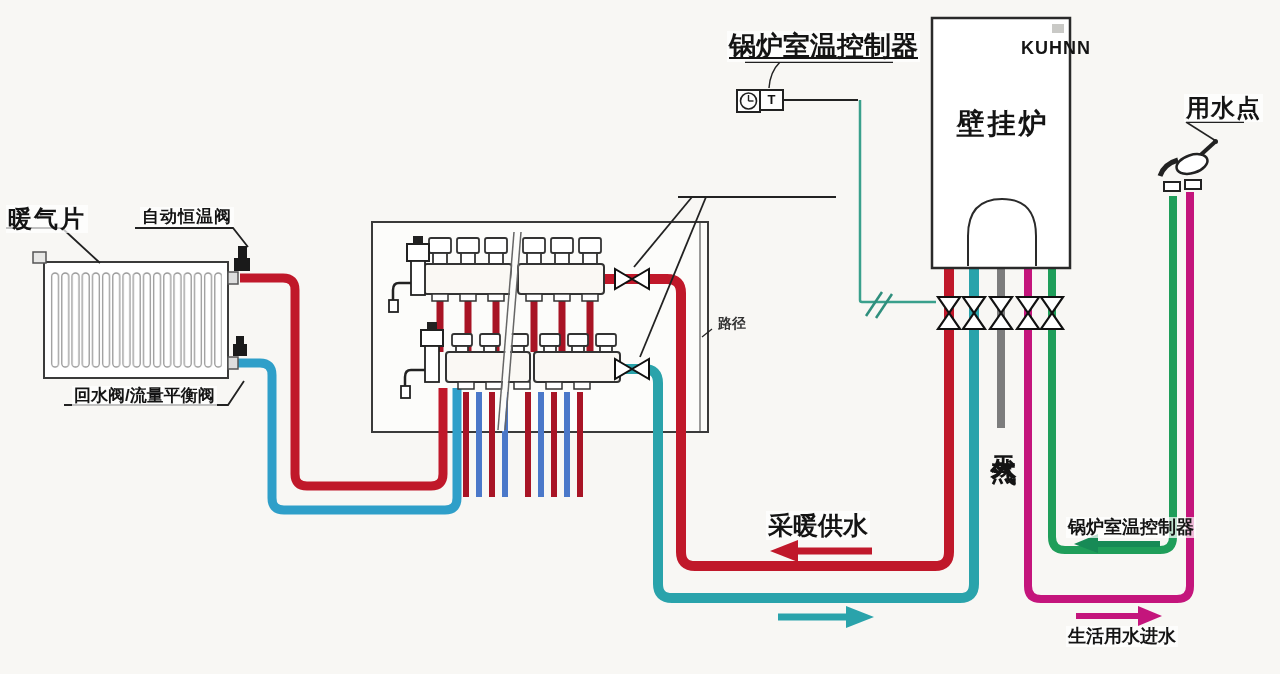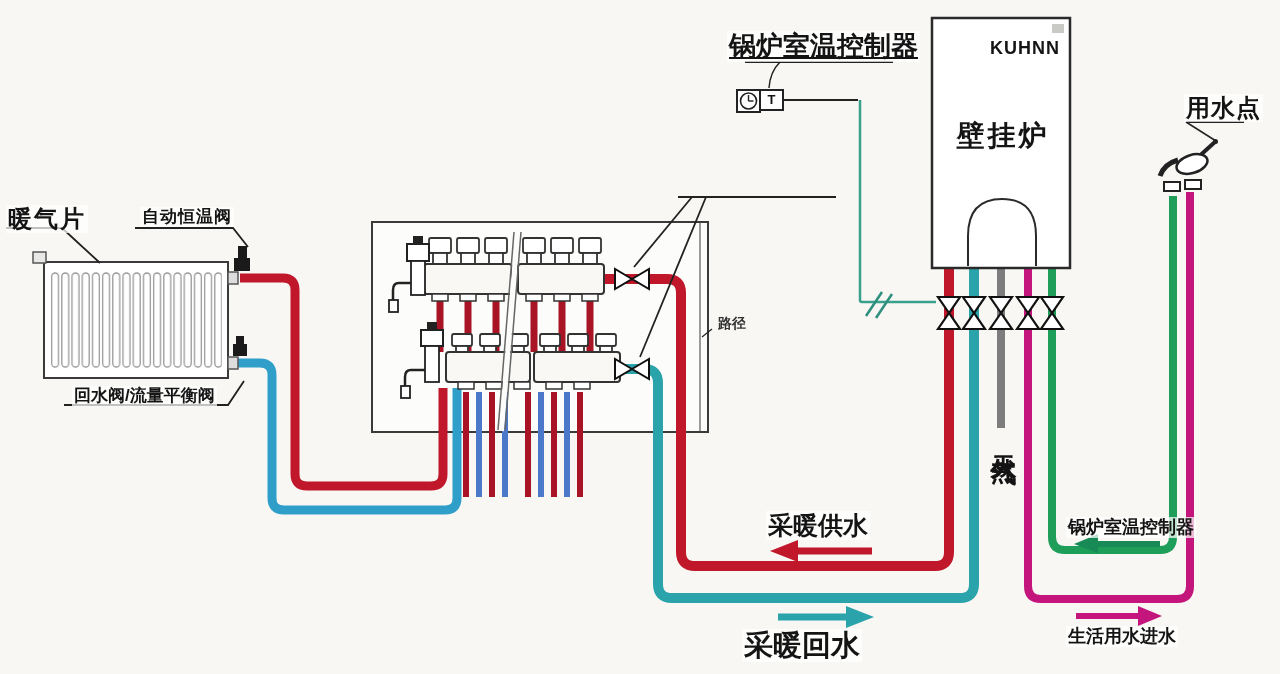--- a/index.html
+++ b/index.html
@@ -8,21 +8,21 @@
     background:#f8f7f4;
     font-family:"Liberation Sans","DejaVu Sans",sans-serif;
   }
   #diagram-svg{position:absolute;left:0;top:0;}
   .lbl{
     position:absolute;font-weight:700;color:#141414;white-space:nowrap;
     background:rgba(255,255,255,.72);padding:0 2px;line-height:1.15;
   }
   .lbl.vertical{writing-mode:vertical-rl;text-orientation:upright;letter-spacing:2px;}
   .lbl.center{text-align:center;}
-  .lbl.right{text-align:right;}
+  .lbl.right{text-align:right;margin-left:31px;}
 </style>
 </head>
 <body>
 
 <div id="stage">
 
 <svg id="diagram-svg" width="1280" height="674" viewBox="0 0 1280 674">
   <defs>
     <pattern id="fins" x="50" y="272" width="10.2" height="96" patternUnits="userSpaceOnUse">
       <rect x="1.6" y="1" width="7" height="94" rx="3.5" fill="#ffffff" stroke="#9a9a9a" stroke-width="1.3"></rect>
@@ -265,29 +265,28 @@
 
 <div class="lbl" style="left:72px;top:386px;font-size:17px;">回水阀/流量平衡阀</div>
 
 
 <div class="lbl" style="left:727px;top:31px;font-size:27px;text-decoration:underline;">锅炉室温控制器</div>
 
 <div class="lbl" style="left:760px;top:90px;width:23px;height:20px;font-size:13px;text-align:center;background:none;padding:0;line-height:20px;">T</div>
 
 <div class="lbl right" style="left:932px;top:38px;width:126px;font-size:18px;letter-spacing:1px;background:none;">KUHNN</div>
 
-<div class="lbl center" style="left:932px;top:120px;width:138px;font-size:28px;letter-spacing:3px;background:none;">壁挂炉</div>
+<div class="lbl center" style="left:932px;top:108px;width:138px;font-size:28px;letter-spacing:3px;background:none;">壁挂炉</div>
 
 <div class="lbl" style="left:1184px;top:94px;font-size:24px;letter-spacing:1px;">用水点</div>
 
 <div class="lbl" style="left:716px;top:315px;font-size:14px;font-weight:600;color:#333;background:none;">路径</div>
 
 <div class="lbl" style="left:766px;top:511px;font-size:25px;">采暖供水</div>
 
-<div class="lbl" style="left:742px;top:629px;font-size:29px;">采暖回水</div>
 
 <div class="lbl vertical" style="left:986px;top:435px;font-size:26px;background:none;">天然气</div>
 
 <div class="lbl" style="left:1066px;top:517px;font-size:18px;">锅炉室温控制器</div>
 
 <div class="lbl" style="left:1066px;top:626px;font-size:18px;">生活用水进水</div>
 
 </div>
 
 </body></html>

